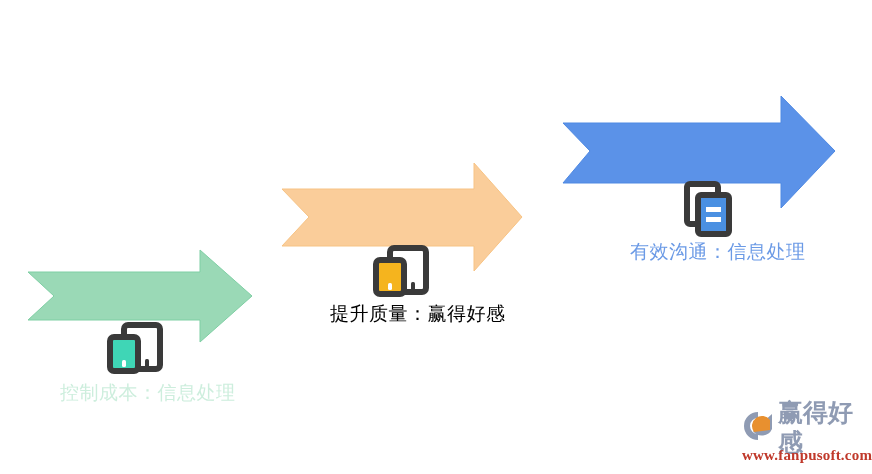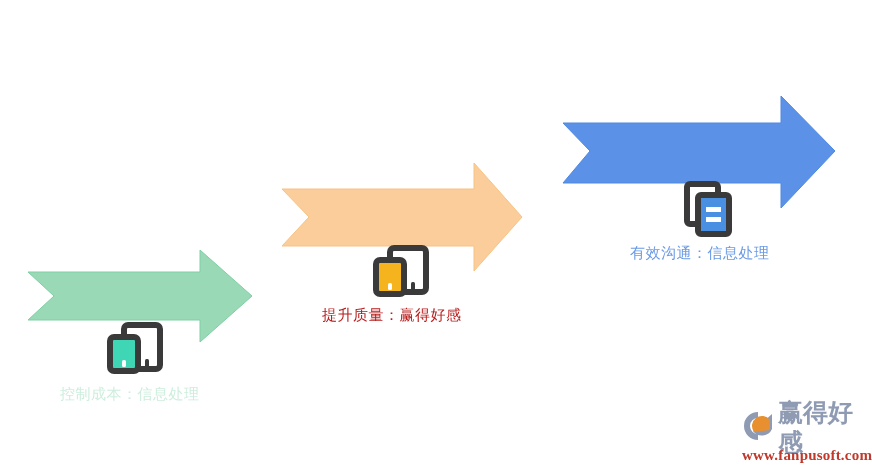--- a/index.html
+++ b/index.html
@@ -29,34 +29,34 @@
   .arrow-svg {
     display: block;
   }
   .step-icon {
     position: absolute;
   }
   .step-icon svg { display: block; }
   .step-label {
     position: absolute;
     white-space: nowrap;
-    font-size: 15px;
+    font-size: 19px;
     line-height: 20px;
     letter-spacing: 0.5px;
-    font-family: Liberation Sans, sans-serif;
+    font-family: Liberation Mono, monospace;
   }
 
   
   #step-1 { left: 24px; top: 246px; }
   #step-1 .step-label { left: 36px; top: 138px; color: #cdeedd; }
   #step-1 .step-icon  { left: 83px; top: 76px; }
 
   
   #step-2 { left: 278px; top: 158px; }
-  #step-2 .step-label { left: 44px; top: 147px; color: #b91c1c; }
+  #step-2 .step-label { left: 52px; top: 147px; color: #000000; }
   #step-2 .step-icon  { left: 95px; top: 87px; }
 
   
   #step-3 { left: 559px; top: 91px; }
   #step-3 .step-label { left: 71px; top: 152px; color: #6b9ae6; }
   #step-3 .step-icon  { left: 124px; top: 90px; }
 
   
   #watermark {
     position: absolute;

